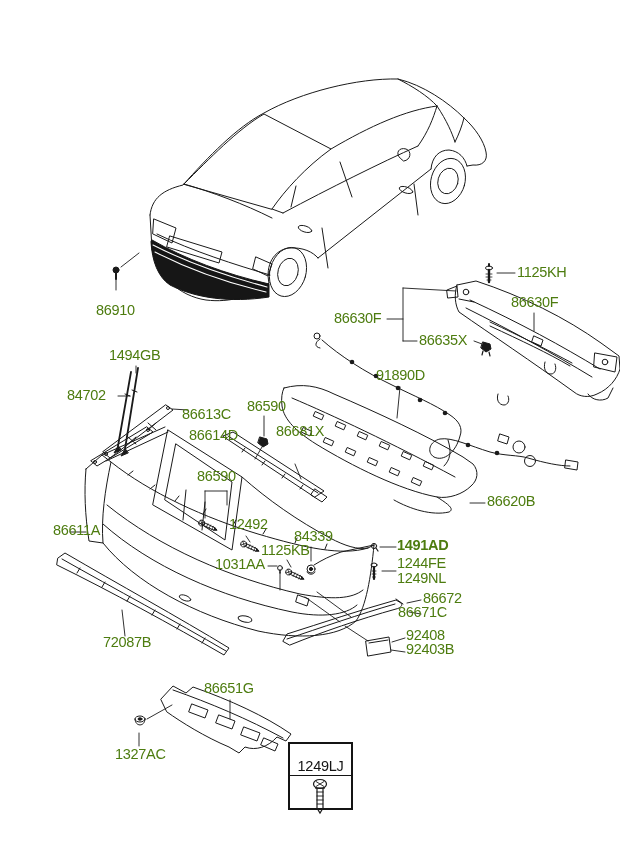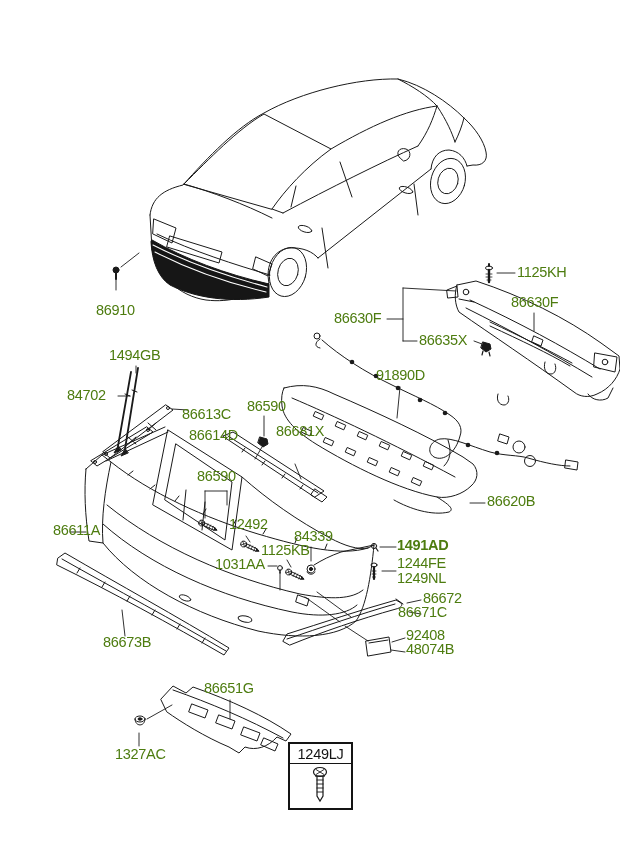--- a/index.html
+++ b/index.html
@@ -3,21 +3,21 @@
 <meta charset="utf-8">
 <style>
   html,body{margin:0;padding:0;background:#fff;}
   .canvas{position:relative;width:620px;height:848px;background:#ffffff;overflow:hidden;
           font-family:"Liberation Sans", sans-serif;}
   .art{position:absolute;left:0;top:0;}
   .part-label{position:absolute;font-size:14.5px;line-height:15px;color:#4d7c0f;
               white-space:nowrap;letter-spacing:-0.3px;}
   .legend-box{position:absolute;left:288px;top:742px;width:61px;height:64px;
               border:2px solid #141414;background:#fff;text-align:center;}
-  .legend-box .legend-title{font-size:14.5px;color:#141414;padding:2px 0 1px 0;
+  .legend-box .legend-title{font-size:14.5px;color:#141414;padding:14px 0 1px 0;
               border-bottom:1.6px solid #141414;letter-spacing:-0.3px;}
   svg *{vector-effect:non-scaling-stroke;}
 </style>
 </head>
 <body>
 
 <div class="canvas">
 
 <svg class="art" width="620" height="848" viewBox="0 0 620 848" fill="none" stroke="#1a1a1a" stroke-width="1" stroke-linecap="round" stroke-linejoin="round">
 
@@ -305,22 +305,22 @@
       <span class="part-label" style="left: 229px; top: 517px;">12492</span>
       <span class="part-label" style="left: 294px; top: 529px;">84339</span>
       <span class="part-label" style="left: 261px; top: 543px;">1125KB</span>
       <span class="part-label" style="left: 215px; top: 557px;">1031AA</span>
       <span class="part-label" style="left: 397px; top: 538px; font-weight: bold;">1491AD</span>
       <span class="part-label" style="left: 397px; top: 556px;">1244FE</span>
       <span class="part-label" style="left: 397px; top: 571px;">1249NL</span>
       <span class="part-label" style="left: 423px; top: 591px;">86672</span>
       <span class="part-label" style="left: 398px; top: 605px;">86671C</span>
       <span class="part-label" style="left: 406px; top: 628px;">92408</span>
-      <span class="part-label" style="left: 406px; top: 642px;">48074B</span>
-      <span class="part-label" style="left: 103px; top: 635px;">86673B</span>
+      <span class="part-label" style="left: 406px; top: 642px;">92403B</span>
+      <span class="part-label" style="left: 103px; top: 635px;">72087B</span>
       <span class="part-label" style="left: 204px; top: 681px;">86651G</span>
       <span class="part-label" style="left: 115px; top: 747px;">1327AC</span>
     </div>
 
 <div class="legend-box">
   <div class="legend-title">1249LJ</div>
   <svg width="57" height="42" viewBox="0 0 57 42" fill="none" stroke="#1a1a1a" stroke-width="1.2">
     <ellipse cx="28" cy="8" rx="6.5" ry="4.5"></ellipse>
     <path d="M24,5.5 L32,10.5 M32,5.5 L24,10.5" stroke-width="0.9"></path>
     <path d="M23,12 L33,12"></path>

